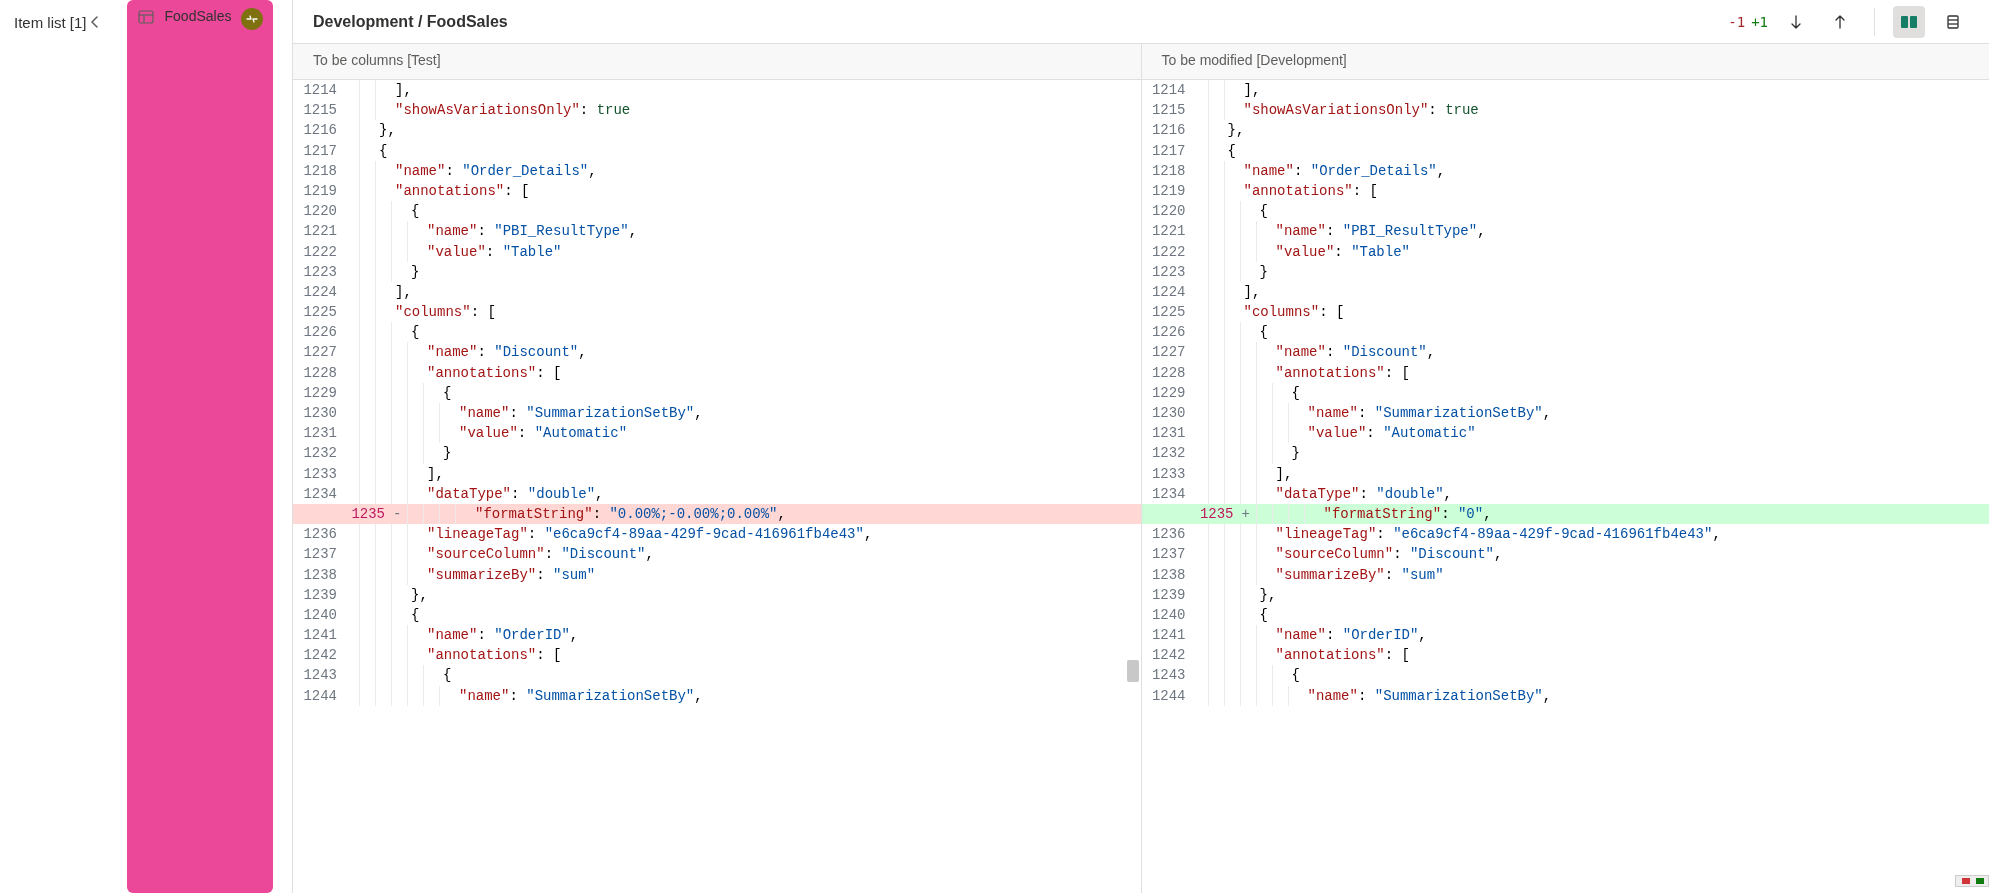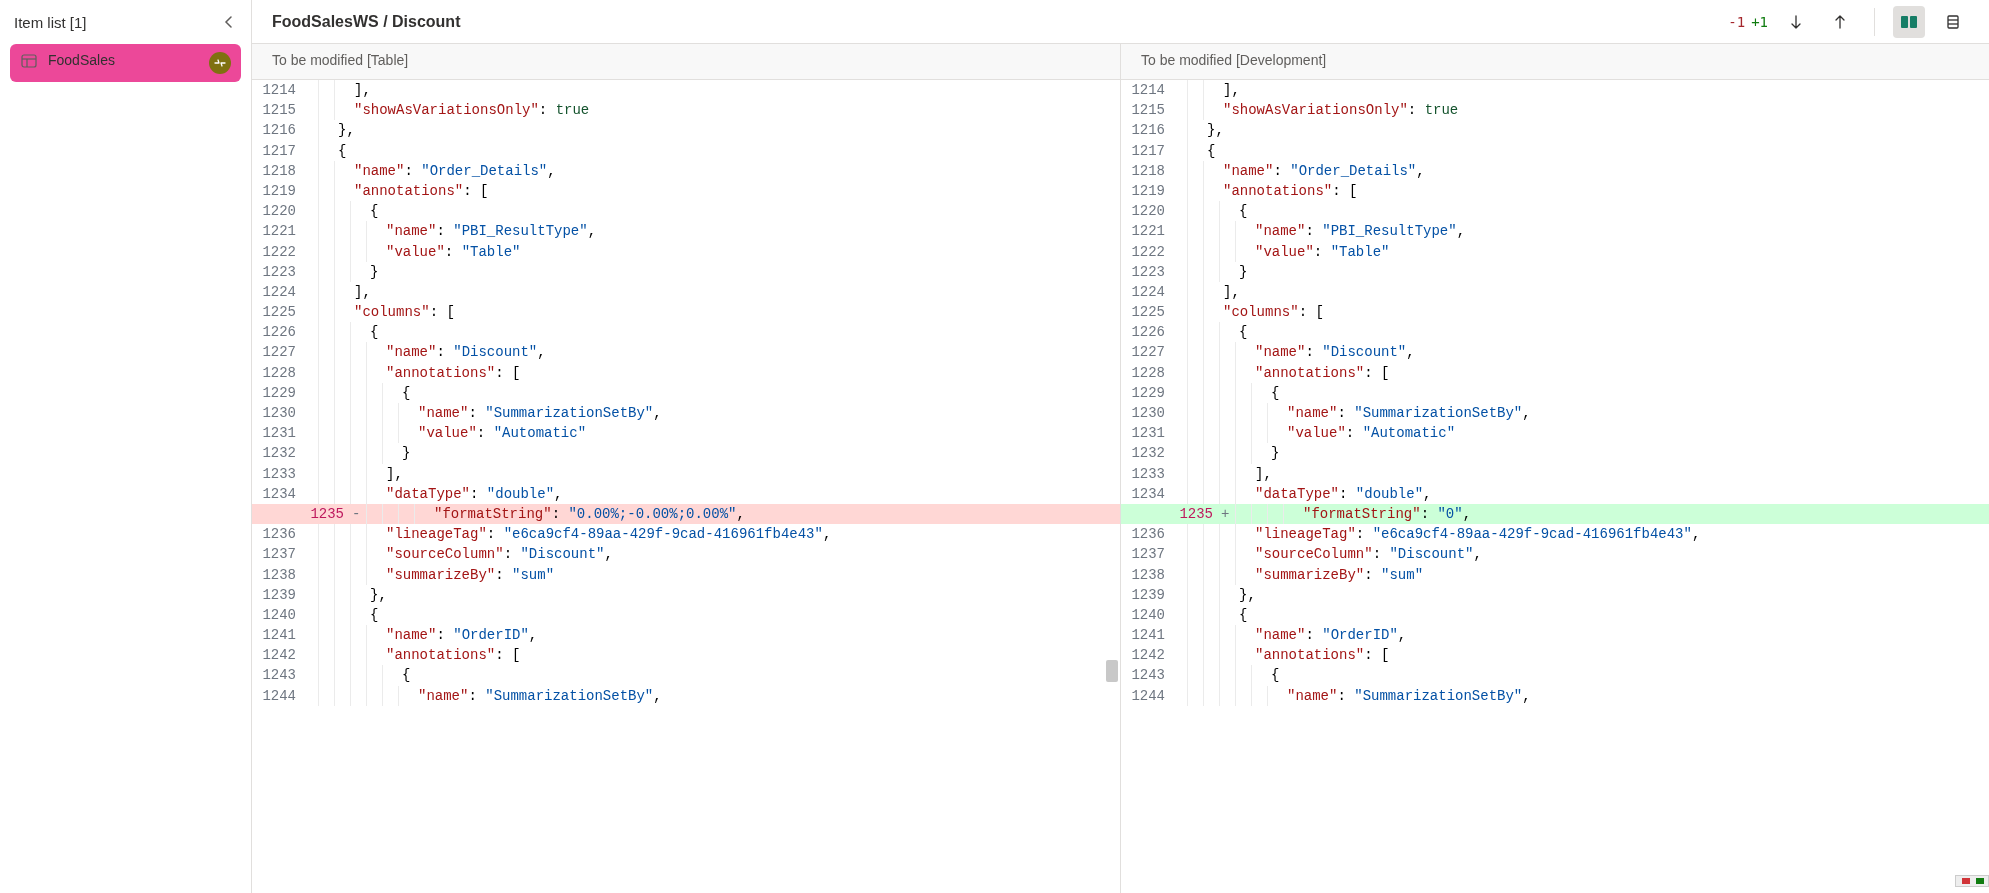--- a/index.html
+++ b/index.html
@@ -6,24 +6,24 @@
 body {
   font-family: "Segoe UI", -apple-system, sans-serif;
   font-size: 14px;
   color: #323130;
   background: #fff;
   overflow: hidden;
   height: 100vh;
 }
 .app { display: flex; height: 100vh; }
 .sidebar {
-  width: 252px;
+  width: 293px;
   border-right: 1px solid #e1dfdd;
   display: flex;
-  flex-direction: column;
+  flex-direction: row;
 }
 .sidebar-header {
   display: flex;
   justify-content: space-between;
   align-items: center;
   padding: 8px 14px;
   height: 44px;
 }
 .sidebar-title { font-size: 15px; }
 .chevron-left {
@@ -205,21 +205,21 @@
       <span class="status-badge">
         <svg width="14" height="14" viewBox="0 0 14 14">
             <path d="M2 7 L6 7 M8 7 L12 7 M6 7 L5 4 M8 7 L9 10" stroke="#fff" stroke-width="1.3" fill="none" stroke-linecap="round"></path>
           </svg>
       </span>
     </div>
   </aside>
 
   <main class="main">
     <div class="main-header">
-      <div class="breadcrumb">FoodSalesWS / Discount</div>
+      <div class="breadcrumb">Development / FoodSales</div>
       <div class="header-actions">
         <div class="diff-count">
           <span class="diff-minus">-1</span>
           <span class="diff-plus">+1</span>
         </div>
         <span class="icon-btn">
           <svg width="16" height="16" viewBox="0 0 16 16">
               <path d="M8 2 L8 14 M8 14 L4 10 M8 14 L12 10" stroke="#323130" stroke-width="1.3" fill="none" stroke-linecap="round"></path>
             </svg>
         </span>
@@ -239,21 +239,21 @@
           <svg width="14" height="16" viewBox="0 0 14 16">
               <rect x="2" y="2" width="10" height="12" fill="none" stroke="#323130" stroke-width="1.3" rx="1"></rect>
               <line x1="2" y1="6" x2="12" y2="6" stroke="#323130" stroke-width="1.3"></line>
               <line x1="2" y1="10" x2="12" y2="10" stroke="#323130" stroke-width="1.3"></line>
             </svg>
         </span>
       </div>
     </div>
 
     <div class="columns-header">
-      <div class="col-header">To be modified [Table]</div>
+      <div class="col-header">To be columns [Test]</div>
       <div class="col-header">To be modified [Development]</div>
     </div>
 
     <div class="diff-body">
       <div class="diff-pane">
         <div class="code-area" id="left-code"><div class="code-line"><span class="lineno">1214</span><span class="marker"></span><span class="guides"><span class="guide-col"></span><span class="guide-col"></span></span><span class="code-text"><span class="tok-pun">],</span></span></div><div class="code-line"><span class="lineno">1215</span><span class="marker"></span><span class="guides"><span class="guide-col"></span><span class="guide-col"></span></span><span class="code-text"><span class="tok-key">"showAsVariationsOnly"</span><span class="tok-pun">: </span><span class="tok-kw">true</span></span></div><div class="code-line"><span class="lineno">1216</span><span class="marker"></span><span class="guides"><span class="guide-col"></span></span><span class="code-text"><span class="tok-pun">},</span></span></div><div class="code-line"><span class="lineno">1217</span><span class="marker"></span><span class="guides"><span class="guide-col"></span></span><span class="code-text"><span class="tok-pun">{</span></span></div><div class="code-line"><span class="lineno">1218</span><span class="marker"></span><span class="guides"><span class="guide-col"></span><span class="guide-col"></span></span><span class="code-text"><span class="tok-key">"name"</span><span class="tok-pun">: </span><span class="tok-str">"Order_Details"</span><span class="tok-pun">,</span></span></div><div class="code-line"><span class="lineno">1219</span><span class="marker"></span><span class="guides"><span class="guide-col"></span><span class="guide-col"></span></span><span class="code-text"><span class="tok-key">"annotations"</span><span class="tok-pun">: [</span></span></div><div class="code-line"><span class="lineno">1220</span><span class="marker"></span><span class="guides"><span class="guide-col"></span><span class="guide-col"></span><span class="guide-col"></span></span><span class="code-text"><span class="tok-pun">{</span></span></div><div class="code-line"><span class="lineno">1221</span><span class="marker"></span><span class="guides"><span class="guide-col"></span><span class="guide-col"></span><span class="guide-col"></span><span class="guide-col"></span></span><span class="code-text"><span class="tok-key">"name"</span><span class="tok-pun">: </span><span class="tok-str">"PBI_ResultType"</span><span class="tok-pun">,</span></span></div><div class="code-line"><span class="lineno">1222</span><span class="marker"></span><span class="guides"><span class="guide-col"></span><span class="guide-col"></span><span class="guide-col"></span><span class="guide-col"></span></span><span class="code-text"><span class="tok-key">"value"</span><span class="tok-pun">: </span><span class="tok-str">"Table"</span></span></div><div class="code-line"><span class="lineno">1223</span><span class="marker"></span><span class="guides"><span class="guide-col"></span><span class="guide-col"></span><span class="guide-col"></span></span><span class="code-text"><span class="tok-pun">}</span></span></div><div class="code-line"><span class="lineno">1224</span><span class="marker"></span><span class="guides"><span class="guide-col"></span><span class="guide-col"></span></span><span class="code-text"><span class="tok-pun">],</span></span></div><div class="code-line"><span class="lineno">1225</span><span class="marker"></span><span class="guides"><span class="guide-col"></span><span class="guide-col"></span></span><span class="code-text"><span class="tok-key">"columns"</span><span class="tok-pun">: [</span></span></div><div class="code-line"><span class="lineno">1226</span><span class="marker"></span><span class="guides"><span class="guide-col"></span><span class="guide-col"></span><span class="guide-col"></span></span><span class="code-text"><span class="tok-pun">{</span></span></div><div class="code-line"><span class="lineno">1227</span><span class="marker"></span><span class="guides"><span class="guide-col"></span><span class="guide-col"></span><span class="guide-col"></span><span class="guide-col"></span></span><span class="code-text"><span class="tok-key">"name"</span><span class="tok-pun">: </span><span class="tok-str">"Discount"</span><span class="tok-pun">,</span></span></div><div class="code-line"><span class="lineno">1228</span><span class="marker"></span><span class="guides"><span class="guide-col"></span><span class="guide-col"></span><span class="guide-col"></span><span class="guide-col"></span></span><span class="code-text"><span class="tok-key">"annotations"</span><span class="tok-pun">: [</span></span></div><div class="code-line"><span class="lineno">1229</span><span class="marker"></span><span class="guides"><span class="guide-col"></span><span class="guide-col"></span><span class="guide-col"></span><span class="guide-col"></span><span class="guide-col"></span></span><span class="code-text"><span class="tok-pun">{</span></span></div><div class="code-line"><span class="lineno">1230</span><span class="marker"></span><span class="guides"><span class="guide-col"></span><span class="guide-col"></span><span class="guide-col"></span><span class="guide-col"></span><span class="guide-col"></span><span class="guide-col"></span></span><span class="code-text"><span class="tok-key">"name"</span><span class="tok-pun">: </span><span class="tok-str">"SummarizationSetBy"</span><span class="tok-pun">,</span></span></div><div class="code-line"><span class="lineno">1231</span><span class="marker"></span><span class="guides"><span class="guide-col"></span><span class="guide-col"></span><span class="guide-col"></span><span class="guide-col"></span><span class="guide-col"></span><span class="guide-col"></span></span><span class="code-text"><span class="tok-key">"value"</span><span class="tok-pun">: </span><span class="tok-str">"Automatic"</span></span></div><div class="code-line"><span class="lineno">1232</span><span class="marker"></span><span class="guides"><span class="guide-col"></span><span class="guide-col"></span><span class="guide-col"></span><span class="guide-col"></span><span class="guide-col"></span></span><span class="code-text"><span class="tok-pun">}</span></span></div><div class="code-line"><span class="lineno">1233</span><span class="marker"></span><span class="guides"><span class="guide-col"></span><span class="guide-col"></span><span class="guide-col"></span><span class="guide-col"></span></span><span class="code-text"><span class="tok-pun">],</span></span></div><div class="code-line"><span class="lineno">1234</span><span class="marker"></span><span class="guides"><span class="guide-col"></span><span class="guide-col"></span><span class="guide-col"></span><span class="guide-col"></span></span><span class="code-text"><span class="tok-key">"dataType"</span><span class="tok-pun">: </span><span class="tok-str">"double"</span><span class="tok-pun">,</span></span></div><div class="code-line line-removed"><span class="lineno">1235</span><span class="marker">-</span><span class="guides"><span class="guide-col"></span><span class="guide-col"></span><span class="guide-col"></span><span class="guide-col"></span></span><span class="code-text"><span class="tok-key">"formatString"</span><span class="tok-pun">: </span><span class="tok-str">"0.00%;-0.00%;0.00%"</span><span class="tok-pun">,</span></span></div><div class="code-line"><span class="lineno">1236</span><span class="marker"></span><span class="guides"><span class="guide-col"></span><span class="guide-col"></span><span class="guide-col"></span><span class="guide-col"></span></span><span class="code-text"><span class="tok-key">"lineageTag"</span><span class="tok-pun">: </span><span class="tok-str">"e6ca9cf4-89aa-429f-9cad-416961fb4e43"</span><span class="tok-pun">,</span></span></div><div class="code-line"><span class="lineno">1237</span><span class="marker"></span><span class="guides"><span class="guide-col"></span><span class="guide-col"></span><span class="guide-col"></span><span class="guide-col"></span></span><span class="code-text"><span class="tok-key">"sourceColumn"</span><span class="tok-pun">: </span><span class="tok-str">"Discount"</span><span class="tok-pun">,</span></span></div><div class="code-line"><span class="lineno">1238</span><span class="marker"></span><span class="guides"><span class="guide-col"></span><span class="guide-col"></span><span class="guide-col"></span><span class="guide-col"></span></span><span class="code-text"><span class="tok-key">"summarizeBy"</span><span class="tok-pun">: </span><span class="tok-str">"sum"</span></span></div><div class="code-line"><span class="lineno">1239</span><span class="marker"></span><span class="guides"><span class="guide-col"></span><span class="guide-col"></span><span class="guide-col"></span></span><span class="code-text"><span class="tok-pun">},</span></span></div><div class="code-line"><span class="lineno">1240</span><span class="marker"></span><span class="guides"><span class="guide-col"></span><span class="guide-col"></span><span class="guide-col"></span></span><span class="code-text"><span class="tok-pun">{</span></span></div><div class="code-line"><span class="lineno">1241</span><span class="marker"></span><span class="guides"><span class="guide-col"></span><span class="guide-col"></span><span class="guide-col"></span><span class="guide-col"></span></span><span class="code-text"><span class="tok-key">"name"</span><span class="tok-pun">: </span><span class="tok-str">"OrderID"</span><span class="tok-pun">,</span></span></div><div class="code-line"><span class="lineno">1242</span><span class="marker"></span><span class="guides"><span class="guide-col"></span><span class="guide-col"></span><span class="guide-col"></span><span class="guide-col"></span></span><span class="code-text"><span class="tok-key">"annotations"</span><span class="tok-pun">: [</span></span></div><div class="code-line"><span class="lineno">1243</span><span class="marker"></span><span class="guides"><span class="guide-col"></span><span class="guide-col"></span><span class="guide-col"></span><span class="guide-col"></span><span class="guide-col"></span></span><span class="code-text"><span class="tok-pun">{</span></span></div><div class="code-line"><span class="lineno">1244</span><span class="marker"></span><span class="guides"><span class="guide-col"></span><span class="guide-col"></span><span class="guide-col"></span><span class="guide-col"></span><span class="guide-col"></span><span class="guide-col"></span></span><span class="code-text"><span class="tok-key">"name"</span><span class="tok-pun">: </span><span class="tok-str">"SummarizationSetBy"</span><span class="tok-pun">,</span></span></div></div>
         <div class="scrollbar-v">
           <div class="scroll-thumb" style="top:580px;height:22px;"></div>
         </div>
       </div>

